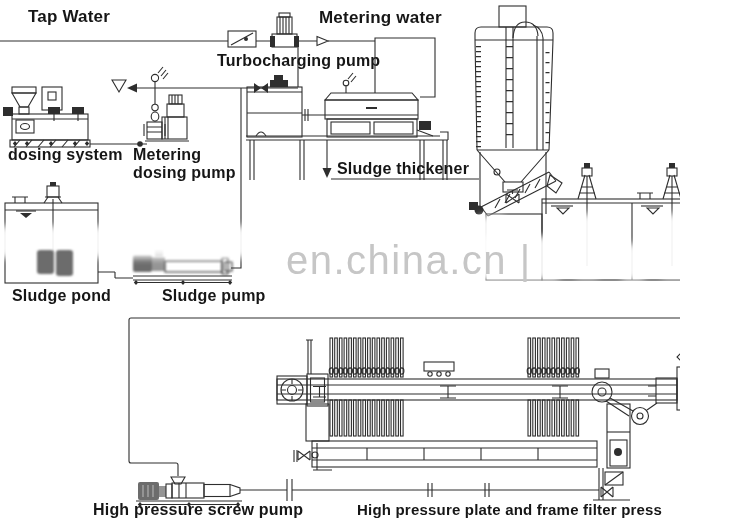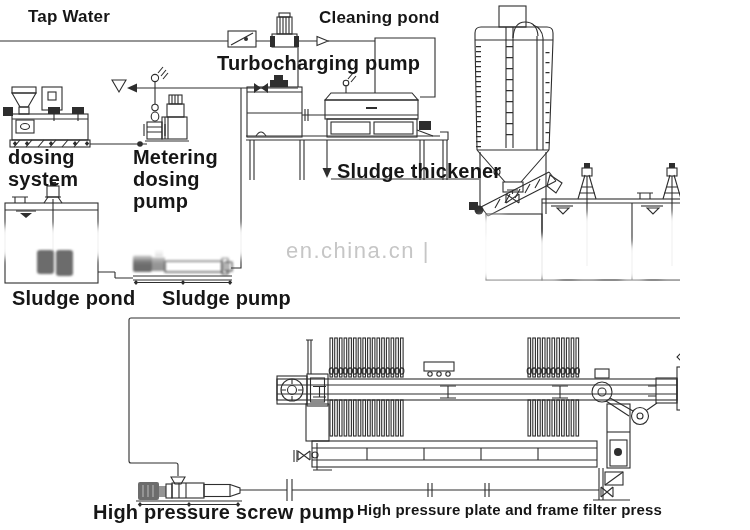--- a/index.html
+++ b/index.html
@@ -23,30 +23,30 @@
   svg .smear{fill:#ffffff;stroke:none;opacity:.93;}
   svg .gray{fill:#5f5f5f;stroke:none;opacity:.92;}
   svg .gray2{fill:#8a8a8a;stroke:none;opacity:.9;}
   svg .lt{stroke:#b5b5b5;}
   svg .thick{stroke-width:2;}
   svg .tick5{stroke-width:5;stroke-dasharray:1.2 3.8;}
   svg .tick4{stroke-width:4;stroke-dasharray:1.2 8.8;}
   svg .rung{stroke-width:7;stroke-dasharray:1.3 9.7;}
   .label{
     position:absolute;color:var(--color-label);
-    font-weight:600;font-size:20px;line-height:1.1;
+    font-weight:600;font-size:16px;line-height:1.1;
     letter-spacing:.2px;white-space:nowrap;
   }
   .label.big{font-size:17px;}
   .label.small{font-size:15px;}
   .label.wrap{white-space:normal;}
   .watermark{
     position:absolute;left:286px;top:238px;
     color:var(--color-watermark);
-    font-size:22px;font-weight:400;letter-spacing:1.5px;
+    font-size:40px;font-weight:400;letter-spacing:1.5px;
     white-space:nowrap;
     text-align:right;
   }
 </style>
 </head>
 <body>
 
 <div class="stage">
 <svg width="750" height="530" viewBox="0 0 750 530">
   <defs>
@@ -357,21 +357,21 @@
     <rect x="622" y="244" width="22" height="36" class="smear"></rect>
   </g>
 
   <g filter="url(#b1)">
     <rect x="37" y="250" width="17" height="24" rx="3" class="gray"></rect>
     <rect x="56" y="250" width="17" height="26" rx="3" class="gray"></rect>
   </g>
 </svg>
 
   <div class="label big" style="left:28px;top:8px">Tap Water</div>
-  <div class="label big" style="left:319px;top:9px">Cleaning pond</div>
+  <div class="label big" style="left:319px;top:9px">Metering water</div>
   <div class="label" style="left:217px;top:52px">Turbocharging pump</div>
 
   <div class="label wrap" style="left:8px;top:146px;width:120px">
     <div>dosing system</div>
   </div>
   <div class="label wrap" style="left:133px;top:146px;width:120px">
     <div>Metering</div>
     <div>dosing pump</div>
   </div>
 

